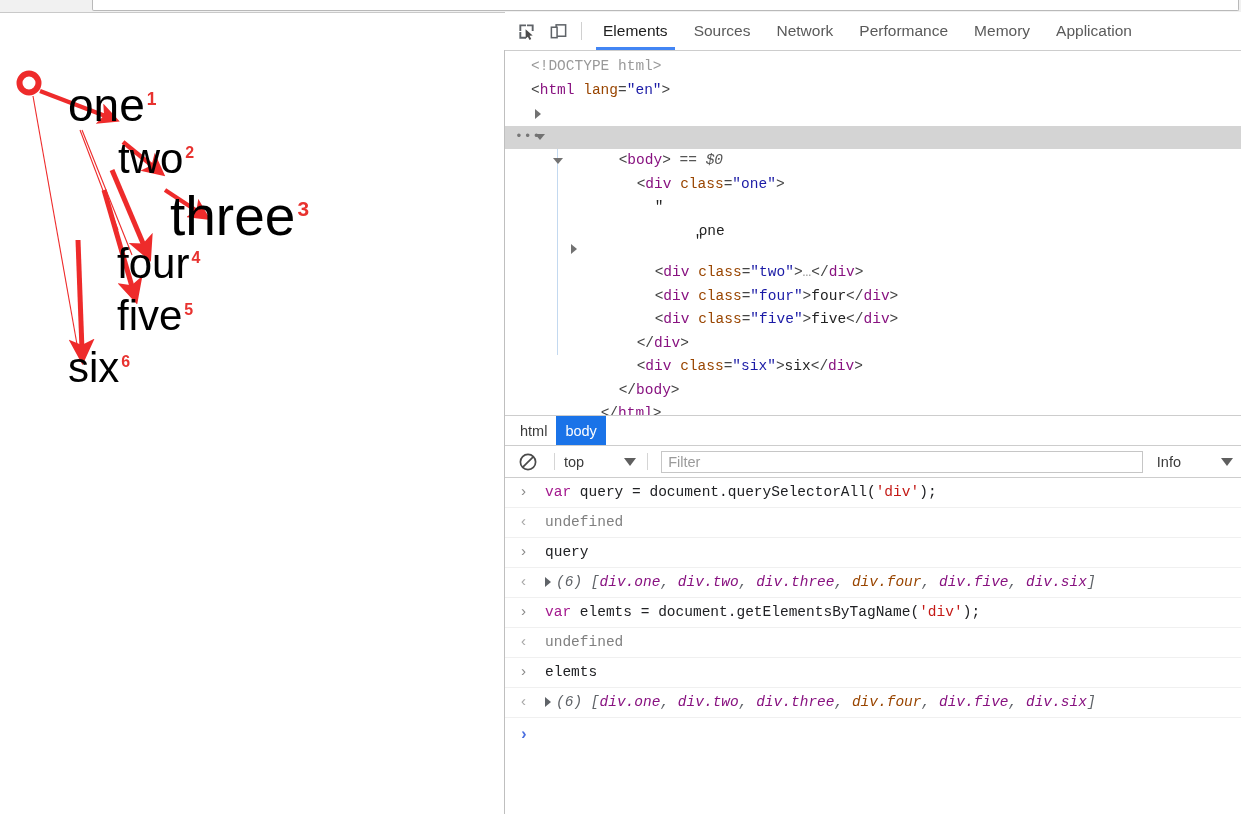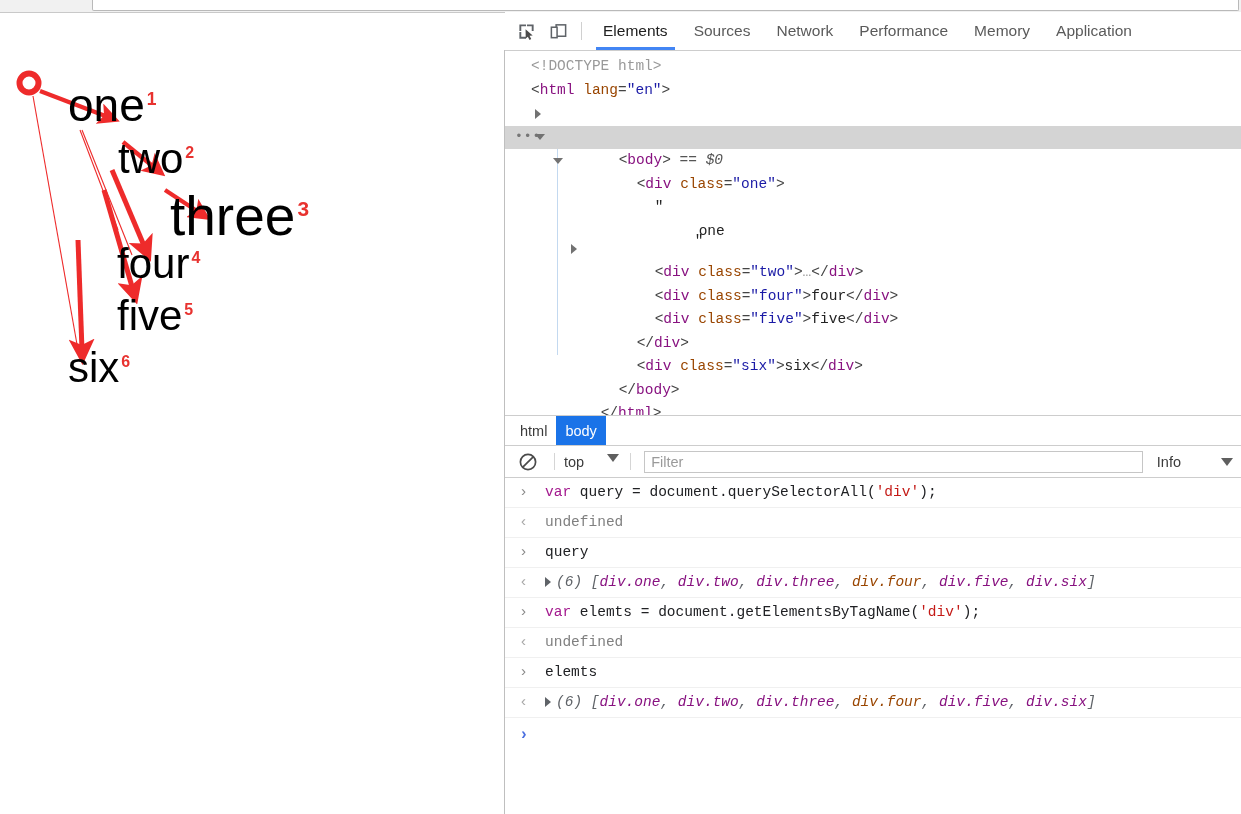--- a/index.html
+++ b/index.html
@@ -179,21 +179,21 @@
   .dt-console-toolbar {
     height: 32px; min-height: 32px;
     display: flex; align-items: center;
     background: #ffffff;
     border-bottom: 1px solid #cdcdcd;
     padding: 0 8px;
     box-sizing: border-box;
   }
   .ct-sep { width: 1px; height: 17px; background: #d5d5d5; margin: 0 9px; }
   .ct-select {
-    display: flex; gap: 23px;
+    display: flex; align-items: center; gap: 40px;
     font-size: 14.5px; color: #3b3b3b; cursor: pointer; padding-right: 2px;
   }
   .caret {
     width: 0; height: 0;
     border-left: 6px solid transparent; border-right: 6px solid transparent;
     border-top: 8px solid #5f5f5f;
   }
   .ct-filter {
     flex: 1; height: 22px; margin: 0 4px;
     border: 1px solid #c6c6c6; background: #fff;

